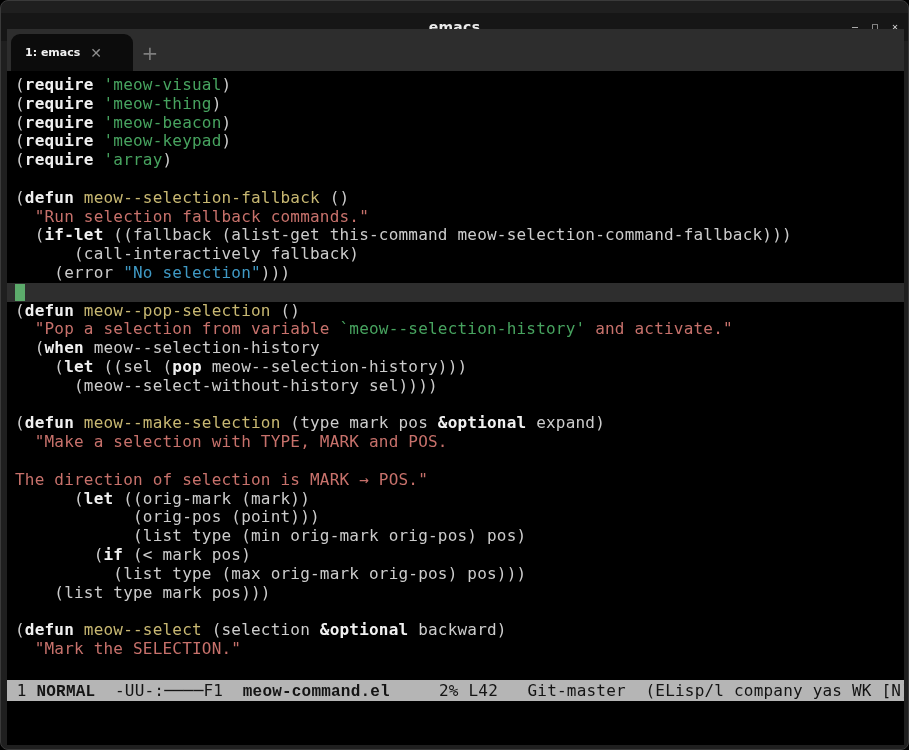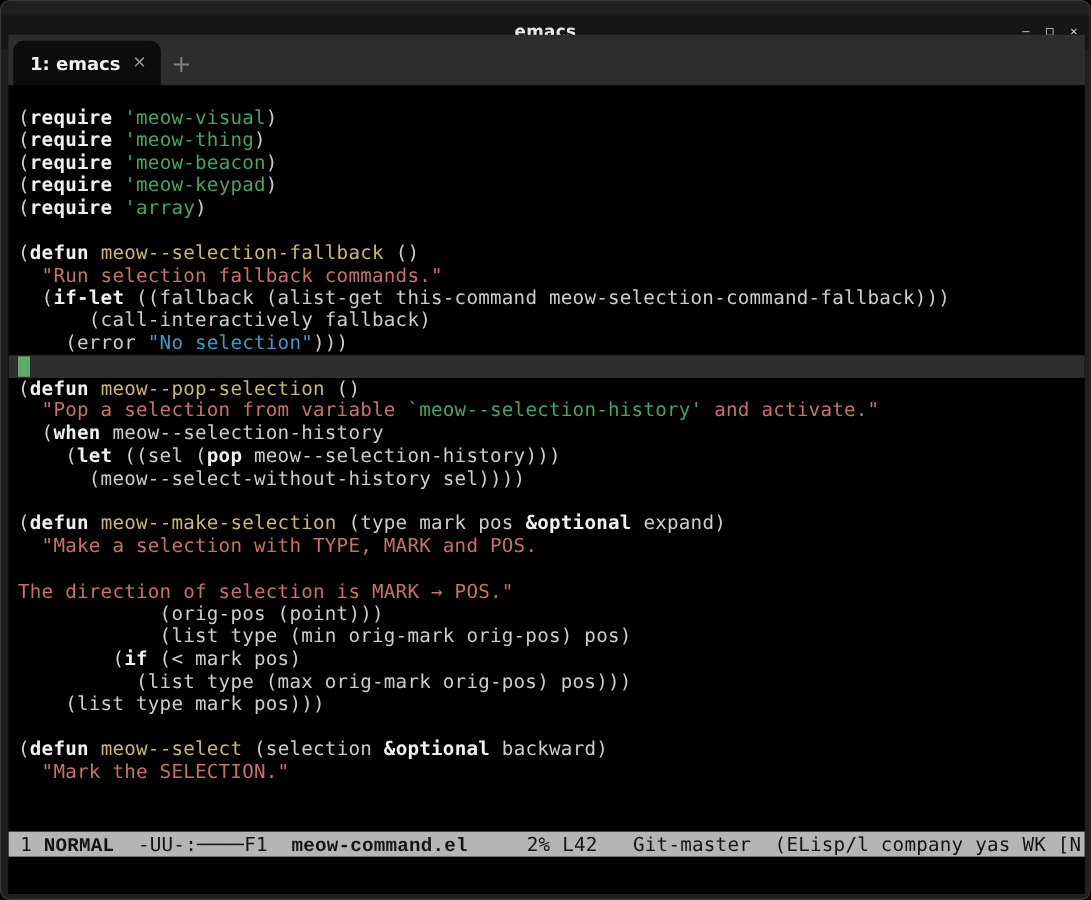--- a/index.html
+++ b/index.html
@@ -42,37 +42,37 @@
     height: 42px; background: var(--tabbar-bg, #2d2d2d);
     display: flex; align-items: flex-end; padding-left: 4px;
     flex: none;
   }
   .tab {
     height: 37px; min-width: 122px; background: var(--active-tab-bg, #0c0c0c);
     border-radius: 9px 9px 0 0;
     display: flex; align-items: center; gap: 10px;
     padding: 0 12px 0 14px;
   }
-  .tab-label { color: #f2f2f2; font-weight: bold; font-size: 15px; white-space: nowrap; }
+  .tab-label { color: #f2f2f2; font-weight: bold; font-size: 11px; white-space: nowrap; }
   .tab-close { color: #8f8f8f; font-size: 14px; }
   .new-tab {
     width: 34px; height: 37px; display: flex; align-items: center; justify-content: center;
     color: #7e7e7e; font-size: 20px; font-weight: normal;
   }
 
   
   .body {
     flex: 1; background: var(--background, #000);
     display: flex; flex-direction: column; overflow: hidden;
   }
   .buffer {
     height: 609px; flex: none; overflow: hidden;
     padding-top: 5px;
     font-family: "DejaVu Sans Mono", monospace;
-    font-size: 16px; letter-spacing: 0.2px; line-height: 18.8px; margin-top: 13px;
+    font-size: 16px; letter-spacing: 0.2px; line-height: 18.8px;
   }
   .code-line {
     height: 18.8px; white-space: pre; padding-left: 8px;
   }
   .cursor-line { background: var(--cursor-line-bg, #2e2e2e); }
   .cursor-block {
     display: inline-block; width: 10px; height: 17px;
     background: var(--cursor, #5cab6b);
     vertical-align: text-bottom;
   }
@@ -141,20 +141,21 @@
           <div class="code-line"><span class="tk-p">(</span><span class="tk-k">defun</span><span class="tk-p"> </span><span class="tk-f">meow--pop-selection</span><span class="tk-p"> ()</span></div>
           <div class="code-line"><span class="tk-p">  </span><span class="tk-s">"Pop a selection from variable </span><span class="tk-g">`meow--selection-history'</span><span class="tk-s"> and activate."</span></div>
           <div class="code-line"><span class="tk-p">  (</span><span class="tk-k">when</span><span class="tk-p"> meow--selection-history</span></div>
           <div class="code-line"><span class="tk-p">    (</span><span class="tk-k">let</span><span class="tk-p"> ((sel (</span><span class="tk-k">pop</span><span class="tk-p"> meow--selection-history)))</span></div>
           <div class="code-line"><span class="tk-p">      (meow--select-without-history sel))))</span></div>
           <div class="code-line"></div>
           <div class="code-line"><span class="tk-p">(</span><span class="tk-k">defun</span><span class="tk-p"> </span><span class="tk-f">meow--make-selection</span><span class="tk-p"> (type mark pos </span><span class="tk-k">&amp;optional</span><span class="tk-p"> expand)</span></div>
           <div class="code-line"><span class="tk-p">  </span><span class="tk-s">"Make a selection with TYPE, MARK and POS.</span></div>
           <div class="code-line"></div>
           <div class="code-line"><span class="tk-s">The direction of selection is MARK → POS."</span></div>
+          <div class="code-line"><span class="tk-p">      (</span><span class="tk-k">let</span><span class="tk-p"> ((orig-mark (mark))</span></div>
           <div class="code-line"><span class="tk-p">            (orig-pos (point)))</span></div>
           <div class="code-line"><span class="tk-p">            (list type (min orig-mark orig-pos) pos)</span></div>
           <div class="code-line"><span class="tk-p">        (</span><span class="tk-k">if</span><span class="tk-p"> (&lt; mark pos)</span></div>
           <div class="code-line"><span class="tk-p">          (list type (max orig-mark orig-pos) pos)))</span></div>
           <div class="code-line"><span class="tk-p">    (list type mark pos)))</span></div>
           <div class="code-line"></div>
           <div class="code-line"><span class="tk-p">(</span><span class="tk-k">defun</span><span class="tk-p"> </span><span class="tk-f">meow--select</span><span class="tk-p"> (selection </span><span class="tk-k">&amp;optional</span><span class="tk-p"> backward)</span></div>
           <div class="code-line"><span class="tk-p">  </span><span class="tk-s">"Mark the SELECTION."</span></div>
         </div>
       <div class="modeline"><span class="ml-r"> 1 </span><span class="ml-B">NORMAL</span><span class="ml-r">  -UU-:────F1  </span><span class="ml-B">meow-command.el</span><span class="ml-r">     2% L42   Git-master  (ELisp/l company yas WK [N] GC</span></div>

